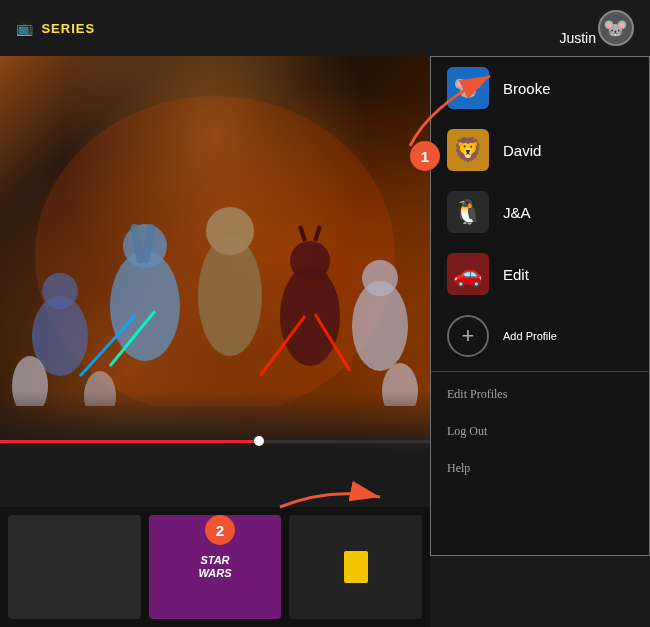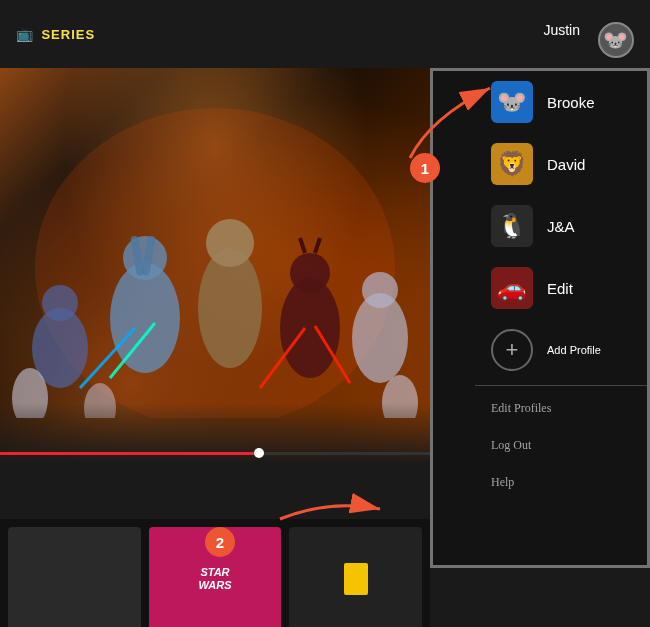--- a/index.html
+++ b/index.html
@@ -32,23 +32,22 @@
       font-size: 14px;
     }
     .series-label {
       color: #fde047;
       font-size: 13px;
       font-weight: bold;
       letter-spacing: 1px;
     }
     .header-right {
       display: flex;
-      align-items: flex-start;
-      gap: 18px;
-      margin-top: 12px;
+      align-items: flex-end;
+      gap: 2px;
     }
     .user-name {
       color: white;
       font-size: 14px;
     }
     .avatar-circle {
       width: 36px;
       height: 36px;
       border-radius: 50%;
       background: #555;
@@ -140,21 +139,21 @@
     .thumb {
       flex: 1;
       background: #2a2a2a;
       border-radius: 4px;
       display: flex;
       align-items: center;
       justify-content: center;
       cursor: pointer;
     }
     .thumb-starwars {
-      background: #be185d;
+      background: #701a75;
       position: relative;
       overflow: hidden;
       align-items: center;
     }
     .thumb-starwars-text {
       color: white;
       font-size: 11px;
       font-weight: bold;
       text-align: center;
       line-height: 1.2;
@@ -171,24 +170,23 @@
       border-radius: 2px;
     }
 
     
     .dropdown {
       position: absolute;
       top: 0;
       right: 0;
       width: 220px;
       background: rgba(20, 20, 20, 0.97);
-      border: 3px solid #737373;
+      border: 1px solid #737373;
       z-index: 100;
       min-height: 500px;
-      padding-left: 42px;
     }
 
     .profile-item {
       display: flex;
       align-items: center;
       gap: 14px;
       padding: 10px 16px;
       cursor: pointer;
       transition: background 0.15s;
     }

